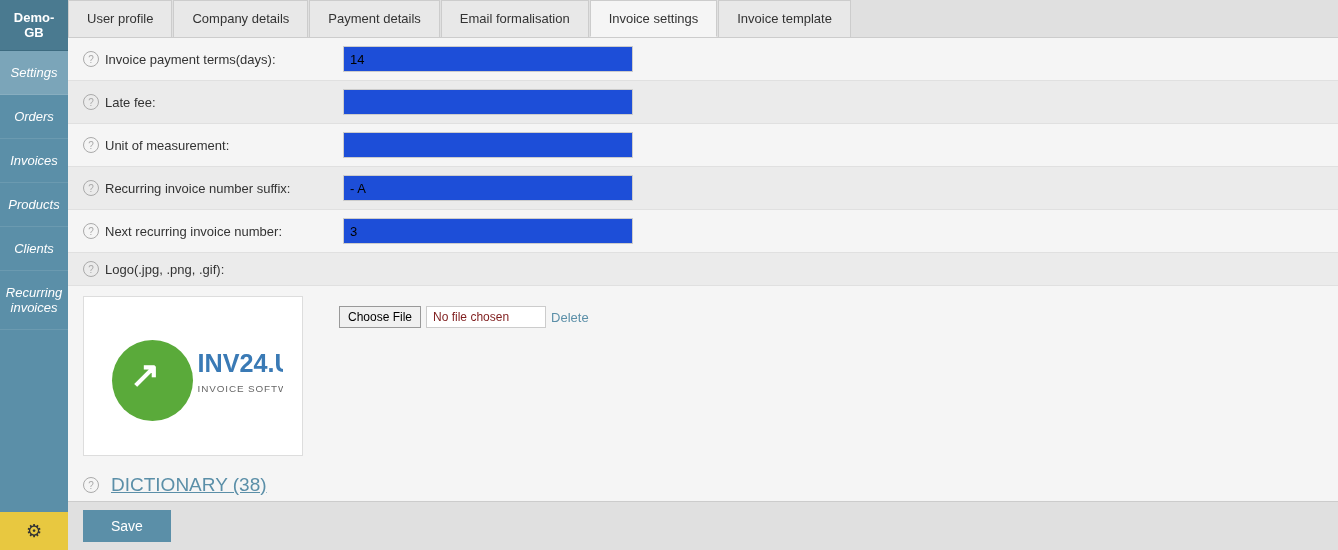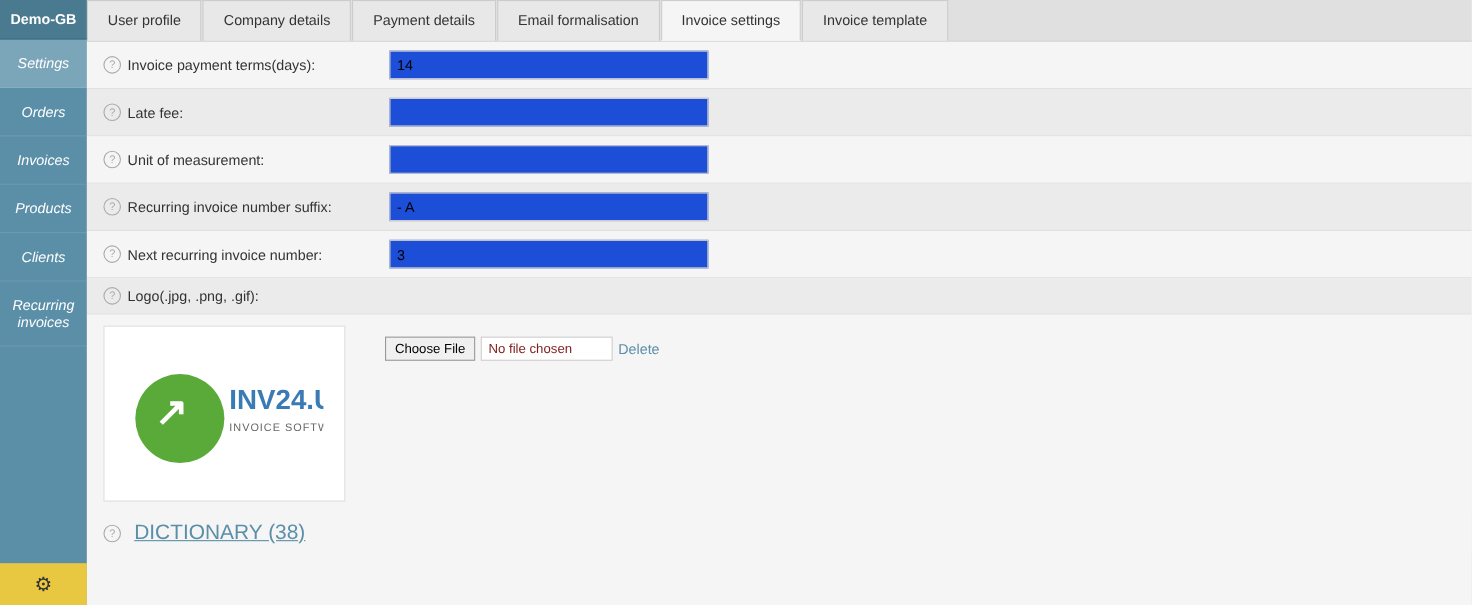--- a/index.html
+++ b/index.html
@@ -1,20 +1,20 @@
 <!DOCTYPE html>
 <html><head>
   <meta charset="utf-8">
   <style>
     * { box-sizing: border-box; margin: 0; padding: 0; }
     body { font-family: Arial, sans-serif; font-size: 13px; background: #f0f0f0; display: flex; height: 550px; overflow: hidden; }
 
     
     .sidebar {
-      width: 79px;
+      width: 68px;
       background: #5b8fa8;
       display: flex;
       flex-direction: column;
       align-items: center;
       color: white;
       flex-shrink: 0;
     }
     .sidebar-logo {
       width: 100%;
       background: #4a7a90;
@@ -324,14 +324,17 @@
       </div>
 
       <div class="dictionary-row">
         <div class="help-icon">?</div>
         <a class="dictionary-link">DICTIONARY (38)</a>
       </div>
 
     </div>
   </div>
 
+  <div class="save-bar">
+    <button class="save-btn">Save</button>
+  </div>
 
 </div>
 
 </body></html>

